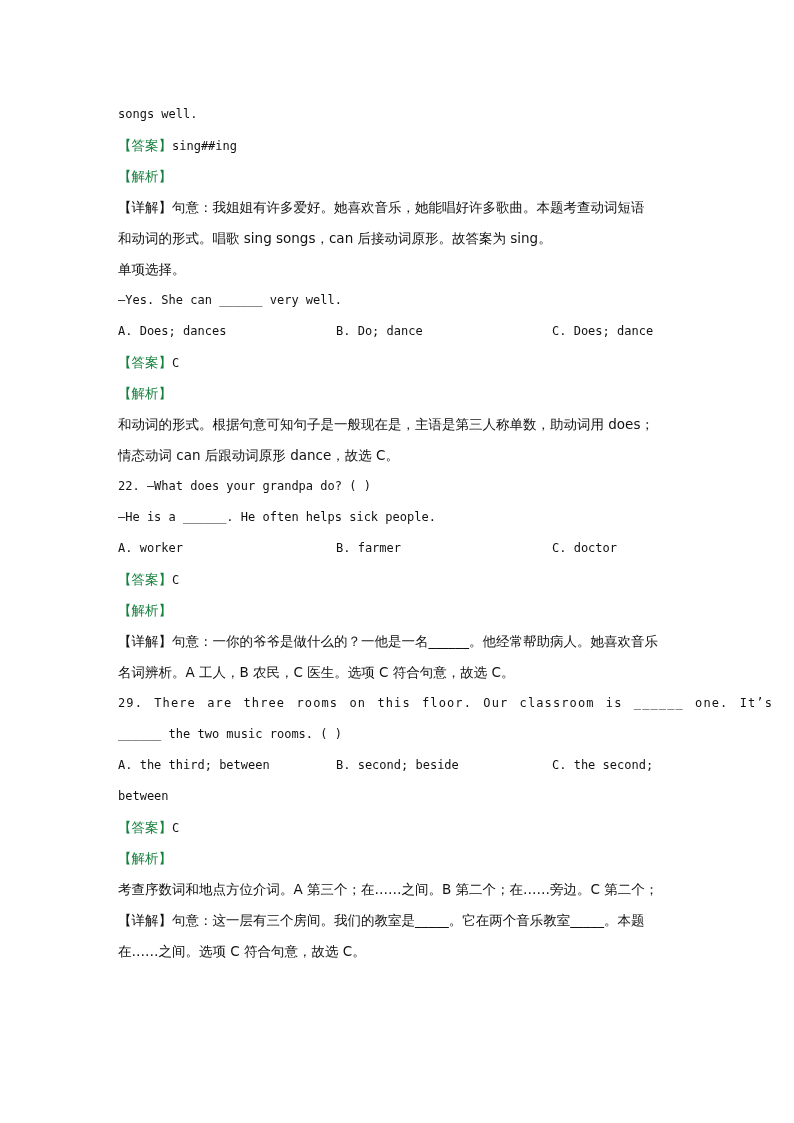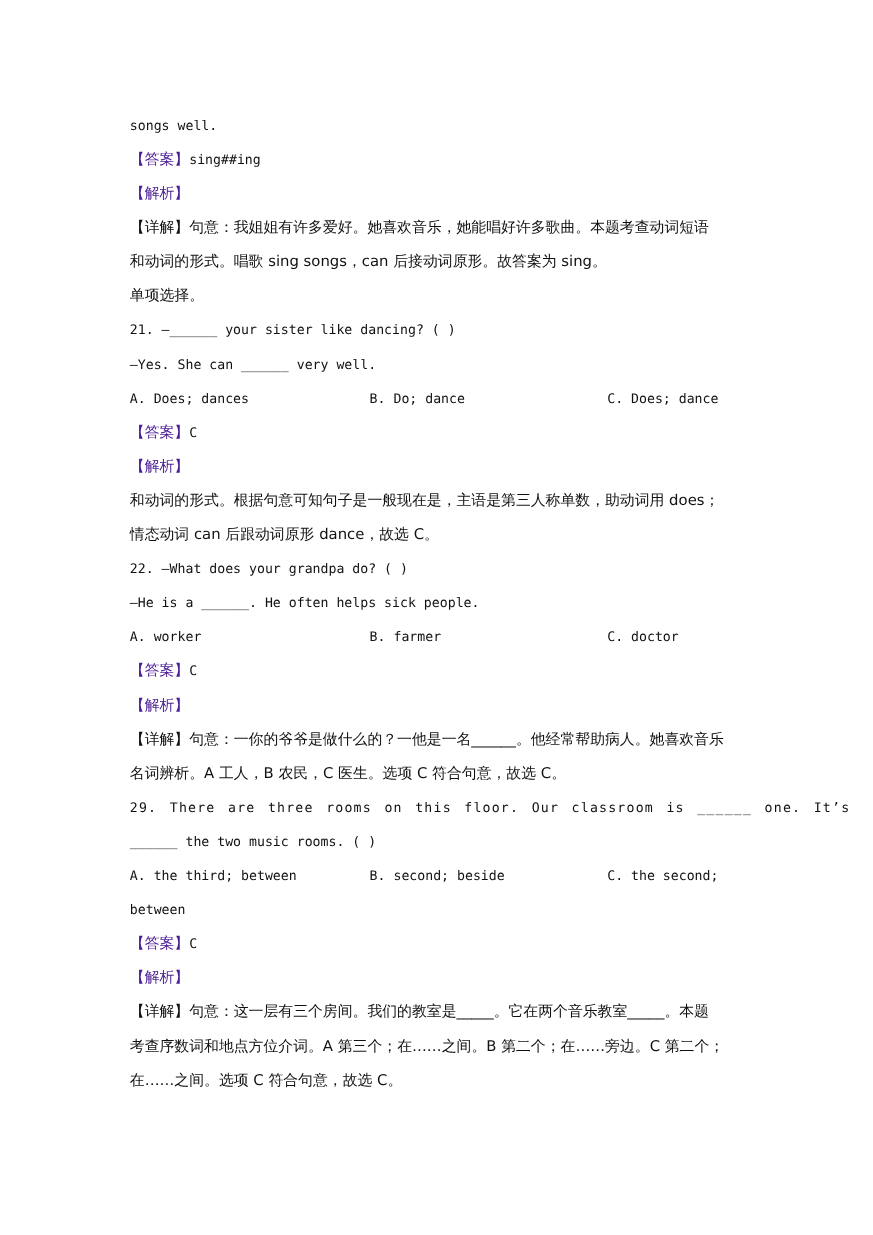--- a/index.html
+++ b/index.html
@@ -2,21 +2,21 @@
 <html><head>
 <meta charset="utf-8">
 <style>
   html, body { margin: 0; padding: 0; background: #ffffff; }
   body { width: 794px; height: 1123px; position: relative; overflow: hidden;
          font-family: "DejaVu Sans Mono", "Liberation Mono", monospace; color: #111; }
   .page { position: absolute; left: 118px; top: 104px; width: 560px; }
   .line { height: 31px; line-height: 20px; font-size: 12px; white-space: nowrap; position: relative; }
   .cn { font-family: "DejaVu Sans", "Liberation Sans", sans-serif; font-size: 13.5px; }
   .mono { font-family: "DejaVu Sans Mono", "Liberation Mono", monospace; font-size: 12px; }
-  .label { color: #4c1d95; font-family: "DejaVu Sans", "Liberation Sans", sans-serif; font-size: 13.5px; }
+  .label { color: #15803d; font-family: "DejaVu Sans", "Liberation Sans", sans-serif; font-size: 13.5px; }
   .label-dark { color: #111; font-family: "DejaVu Sans", "Liberation Sans", sans-serif; font-size: 13.5px; margin-top: 36px; }
   .opt { position: absolute; top: 0; }
   .opt-a { left: 0; }
   .opt-b { left: 218px; }
   .opt-c { left: 434px; }
   .justify { letter-spacing: 1.1px; word-spacing: 3px; }
 </style>
 </head>
 <body>
 
@@ -28,21 +28,20 @@
   </div>
   <div class="line">
     <span class="label">【解析】</span>
   </div>
   <div class="line cn">
     <span class="label-dark">【详解】</span><span>句意：我姐姐有许多爱好。她喜欢音乐，她能唱好许多歌曲。本题考查动词短语</span>
   </div>
   <div class="line cn">和动词的形式。唱歌 sing songs，can 后接动词原形。故答案为 sing。</div>
   <div class="line cn">单项选择。</div>
 
-  <div class="line mono">21. —______ your sister like dancing? (    )</div>
   <div class="line mono">—Yes. She can ______ very well.</div>
   <div class="line mono">
     <span class="opt opt-a">A. Does; dances</span>
     <span class="opt opt-b">B. Do; dance</span>
     <span class="opt opt-c">C. Does; dance</span>
   </div>
   <div class="line">
     <span class="label">【答案】</span><span class="mono">C</span>
   </div>
   <div class="line">
@@ -76,19 +75,19 @@
     <span class="opt opt-b">B. second; beside</span>
     <span class="opt opt-c">C. the second;</span>
   </div>
   <div class="line mono">between</div>
   <div class="line">
     <span class="label">【答案】</span><span class="mono">C</span>
   </div>
   <div class="line">
     <span class="label">【解析】</span>
   </div>
+  <div class="line cn">考查序数词和地点方位介词。A 第三个；在……之间。B 第二个；在……旁边。C 第二个；</div>
   <div class="line cn">
     <span class="label-dark">【详解】</span><span>句意：这一层有三个房间。我们的教室是_____。它在两个音乐教室_____。本题</span>
   </div>
-  <div class="line cn">考查序数词和地点方位介词。A 第三个；在……之间。B 第二个；在……旁边。C 第二个；</div>
   <div class="line cn">在……之间。选项 C 符合句意，故选 C。</div>
 
 </div>
 
 </body></html>

